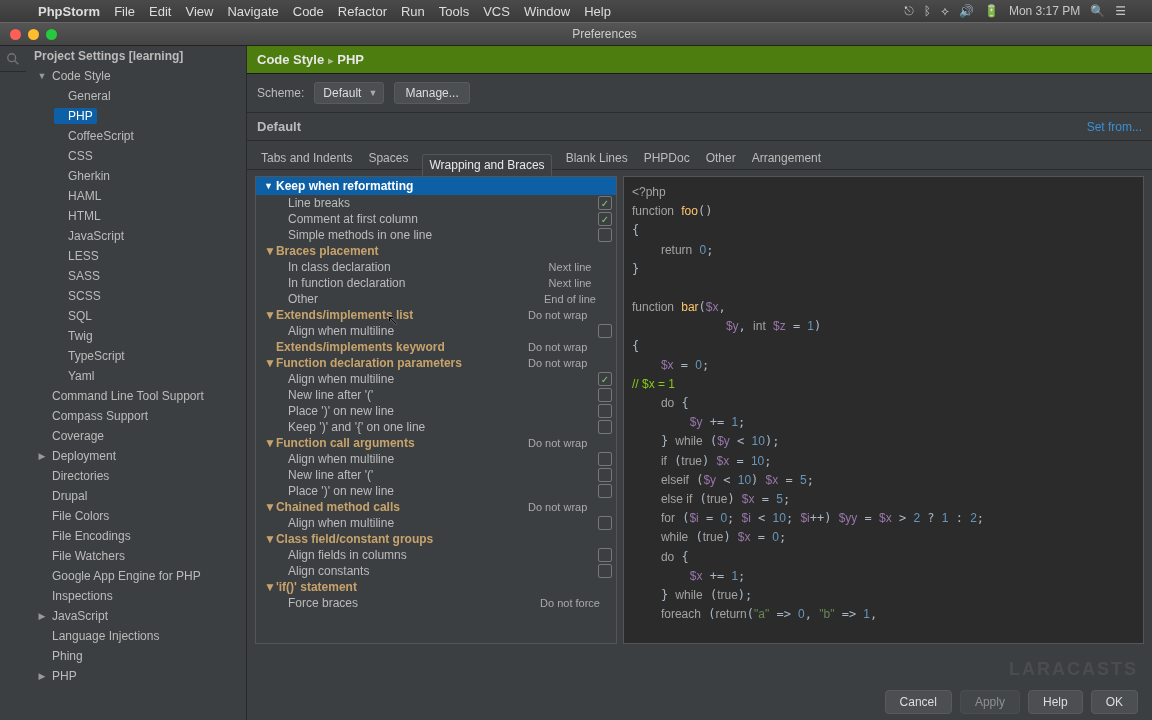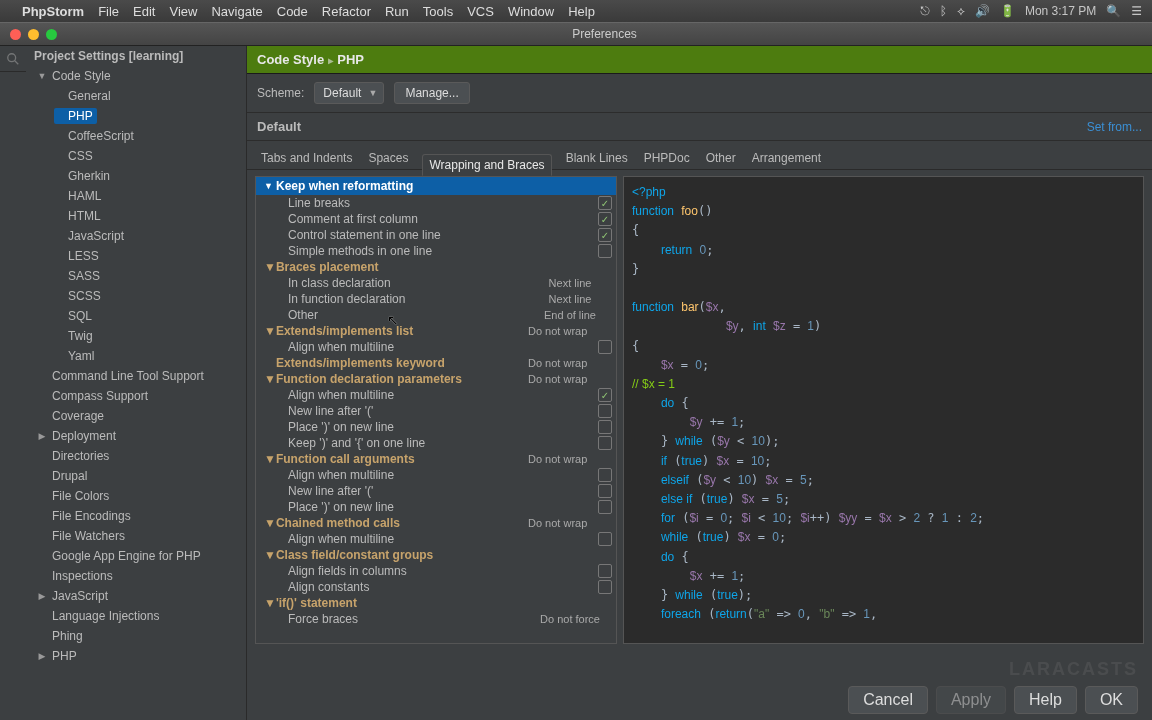--- a/index.html
+++ b/index.html
@@ -1,19 +1,19 @@
 <!DOCTYPE html>
 <html><head>
 <meta charset="utf-8">
 <style>
 * { margin: 0; padding: 0; box-sizing: border-box; font-family: -apple-system, "Helvetica Neue", Arial, sans-serif; }
 body { background: #2b2b2b; width: 1152px; height: 720px; overflow: hidden; position: relative; }
 
 
-.menubar { height: 22px; background: linear-gradient(#4a4a4a,#3a3a3a); display: flex; align-items: center; padding: 0 10px; color: #ddd; font-size: 13px; }
+.menubar { height: 22px; background: linear-gradient(#4a4a4a,#3a3a3a); display: flex; align-items: center; padding: 0 26px; color: #ddd; font-size: 13px; }
 .menubar .apple { margin-right: 12px; font-size: 14px; }
 .menubar .appname { font-weight: bold; margin-right: 14px; }
 .menubar .m { margin-right: 14px; }
 .menubar .right { margin-left: auto; display: flex; align-items: center; gap: 10px; font-size: 12px; }
 .menubar .right span { opacity: .85; }
 
 
 .window { position: absolute; top: 22px; left: 0; right: 0; bottom: 0; background: #3c3f41; }
 .titlebar { height: 24px; background: linear-gradient(#555,#444); display: flex; align-items: center; border-top:1px solid #666; border-bottom:1px solid #222;}
 .traffic { display: flex; gap: 7px; padding-left: 10px; }
@@ -63,24 +63,24 @@
 .row{ display:flex; align-items:center; padding:1px 4px 1px 32px;}
 .row .lbl{flex:1;}
 .row .val{ width:84px; color:#aaa; font-size:11px; text-align:center;}
 .chk{ width:14px; height:14px; border:1px solid #777; border-radius:2px; display:inline-flex; align-items:center; justify-content:center; font-size:10px; color:#8fc474;}
 .chk.on::after{content:"✓";}
 .grprow{ display:flex; align-items:center; padding:1px 4px 1px 8px; color:#c7a36b; font-weight:bold;}
 .grprow .lbl{flex:1; display:flex; align-items:center;}
 .grprow .val{ width:84px; color:#aaa; font-size:11px; font-weight:normal;}
 
 .preview{ flex:1; margin:6px 8px 6px 6px; border:1px solid #555; background:#2b2b2b; font-family:Menlo,Consolas,monospace; font-size:12px; line-height:1.6; padding:6px 8px; color:#a9b7c6; white-space:pre; overflow:auto;}
-.kw{color:#0ea5e9;} .fn{color:#ffc66d;text-align:center;} .num{color:#6897bb;} .var{color:#9876aa;} .cm{color:#84cc16;} .str{color:#6a8759;}
+.kw{color:#a3a3a3;} .fn{color:#ffc66d;text-align:center;} .num{color:#6897bb;} .var{color:#9876aa;} .cm{color:#84cc16;} .str{color:#6a8759;}
 
 .footer{ position:absolute; bottom:6px; right:14px; display:flex; gap:8px;}
-.fbtn{ background:#4b4f52; border:1px solid #5a5a5a; color:#ddd; padding:4px 14px; border-radius:4px; font-size:16px;}
+.fbtn{ background:#4b4f52; border:1px solid #5a5a5a; color:#ddd; padding:4px 14px; border-radius:4px; font-size:12px;}
 .fbtn.disabled{opacity:.5;}
 .watermark{position:absolute;bottom:6px;right:14px;color:#666;font-size:18px;font-weight:bold;letter-spacing:2px;opacity:.35;pointer-events:none; transform:translateY(-34px);}
 .cursor{position:absolute; left:387px; top:312px; font-size:14px; color:#000; text-shadow:0 0 1px #fff; pointer-events:none;}
 </style>
 </head>
 <body>
 
 <div class="menubar">
   <span class="apple"></span>
   <span class="appname">PhpStorm</span>
@@ -166,20 +166,23 @@
             <div class="tn l2">
               <span class="lbl">SCSS</span>
             </div>
             <div class="tn l2">
               <span class="lbl">SQL</span>
             </div>
             <div class="tn l2">
               <span class="lbl">Twig</span>
             </div>
             <div class="tn l2">
+              <span class="lbl">TypeScript</span>
+            </div>
+            <div class="tn l2">
               <span class="lbl">Yaml</span>
             </div>
           </div>
         <div id="rest">
             <div class="tn l1">
               <span class="arr"></span>
               <span class="lbl">Command Line Tool Support</span>
             </div>
             <div class="tn l1">
               <span class="arr"></span>
@@ -269,24 +272,20 @@
           <div class="grp hdr">
               <span class="arr">▼</span>
               <span>Keep when reformatting</span>
             </div>
           <div class="row">
               <span class="lbl">Line breaks</span>
               <span class="chk on"></span>
             </div>
           <div class="row">
               <span class="lbl">Comment at first column</span>
-              <span class="chk on"></span>
-            </div>
-          <div class="row">
-              <span class="lbl">Control statement in one line</span>
               <span class="chk on"></span>
             </div>
           <div class="row">
               <span class="lbl">Simple methods in one line</span>
               <span class="chk"></span>
             </div>
 
           <div class="grprow">
               <span class="lbl">
                 <span class="arr">▼</span>

